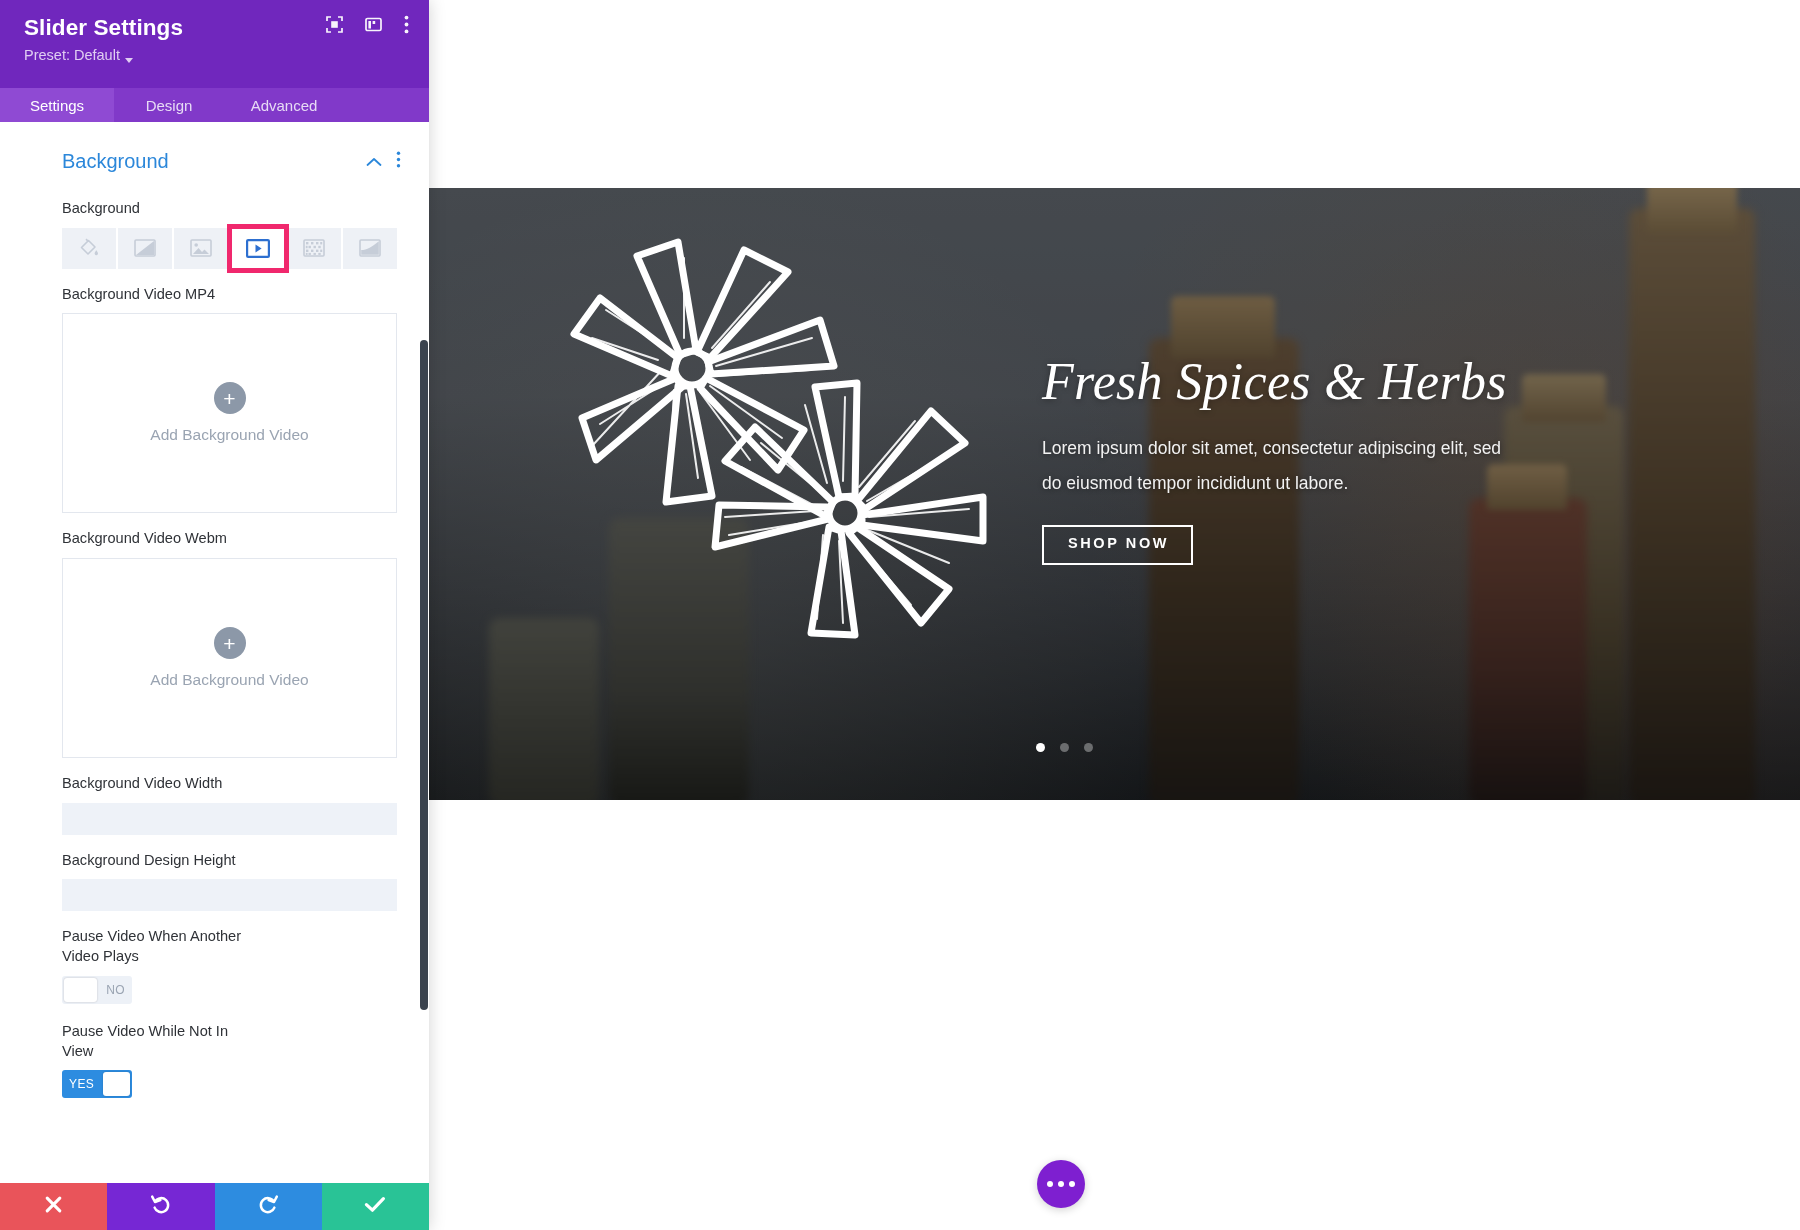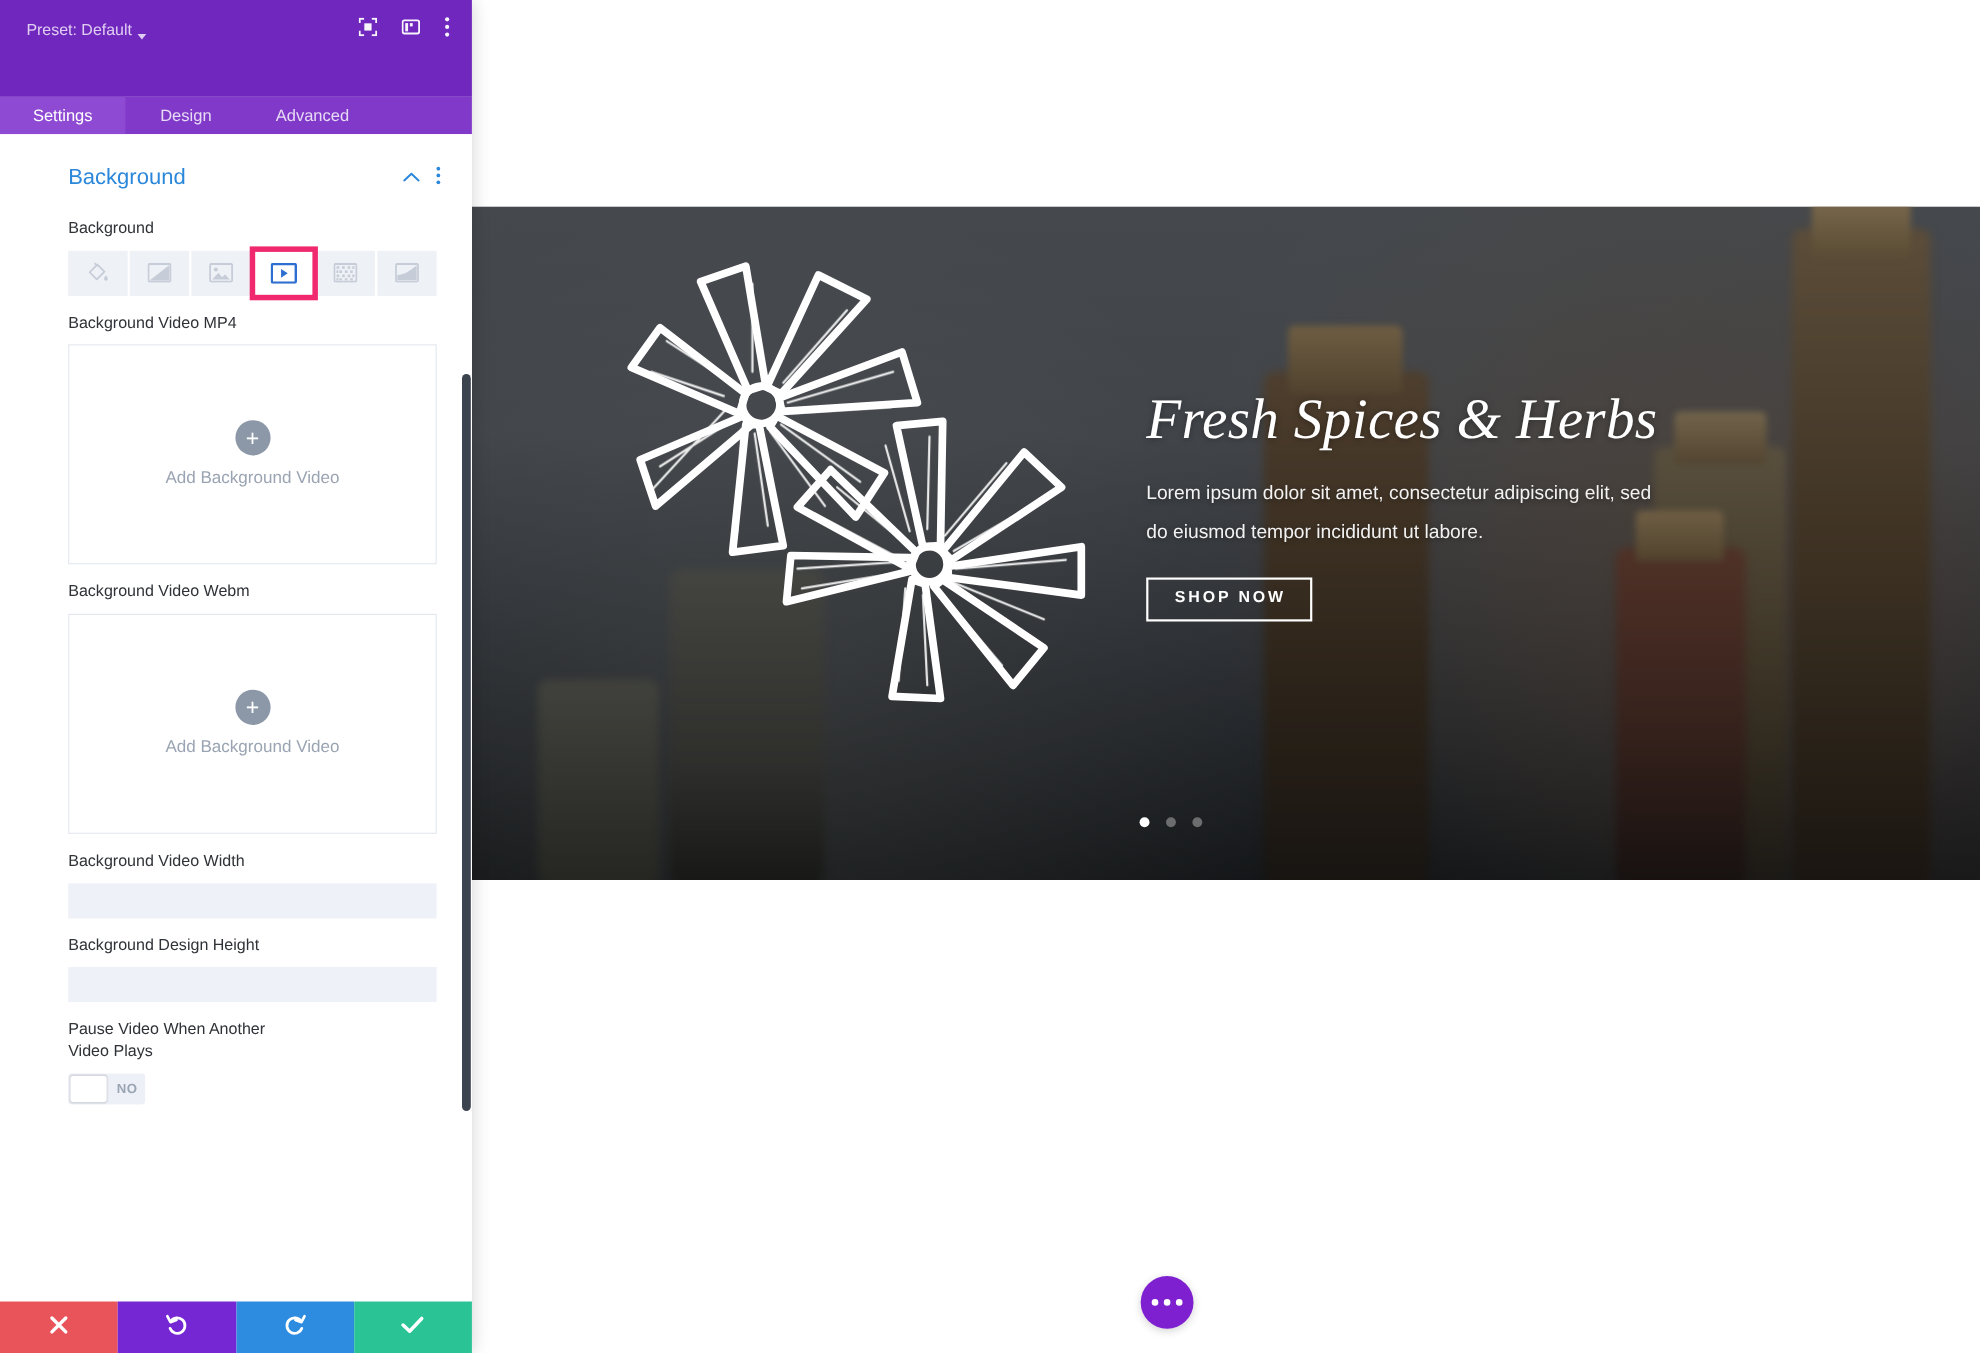--- a/index.html
+++ b/index.html
@@ -173,21 +173,21 @@
   .toggle.off { background: #edf1f7; justify-content: flex-start; }
   .toggle.on  { background: #2d8ce0; justify-content: flex-end; }
   .toggle .knob {
     width: 36px; height: 24px;
     background: #ffffff;
     border-radius: 3px;
     margin: 2px;
     box-shadow: 0 0 2px rgba(0,0,0,.22);
   }
   .toggle .tlabel {
-    font-size: 12px; font-weight: 700; letter-spacing: .4px;
+    font-size: 12px; font-weight: 400; letter-spacing: .4px;
     padding: 0 7px;
   }
   .toggle.off .tlabel { color: #9aa4b2; order: 2; }
   .toggle.on  .tlabel { color: #ffffff; order: 0; }
 
   
   .vscroll {
     position: absolute;
     right: 1px; top: 218px;
     width: 8px; height: 670px;
@@ -390,20 +390,21 @@
     <div class="fab">
       <i></i>
       <i></i>
       <i></i>
     </div>
   </div>
 
   <div class="panel">
 
     <div class="panel-header">
+      <div class="panel-title">Slider Settings</div>
       <div class="panel-preset">
         <span>Preset: Default</span>
         <span class="caret-down"></span>
       </div>
       <div class="header-icons">
         <span class="hicon">
           <svg width="17" height="17" viewBox="0 0 17 17">
             <g fill="none" stroke="#ffffff" stroke-width="1.7">
               <path d="M1,5 V1 H5 M12,1 H16 V5 M16,12 V16 H12 M5,16 H1 V12"></path>
               <rect x="5.2" y="5.2" width="6.6" height="6.6" fill="#ffffff" stroke="none"></rect>
@@ -563,20 +564,27 @@
         </div>
 
         <div class="field">
           <div class="field-label" style="max-width:200px">Pause Video When Another Video Plays</div>
           <div class="toggle off">
             <span class="knob"></span>
             <span class="tlabel">NO</span>
           </div>
         </div>
 
+        <div class="field">
+          <div class="field-label" style="max-width:200px">Pause Video While Not In View</div>
+          <div class="toggle on">
+            <span class="tlabel">YES</span>
+            <span class="knob"></span>
+          </div>
+        </div>
 
       </div>
 
       <div class="vscroll"></div>
     </div>
 
     <div class="panel-footer">
       <div class="fbtn cancel">
         <span>
           <svg width="19" height="19" viewBox="0 0 19 19">

